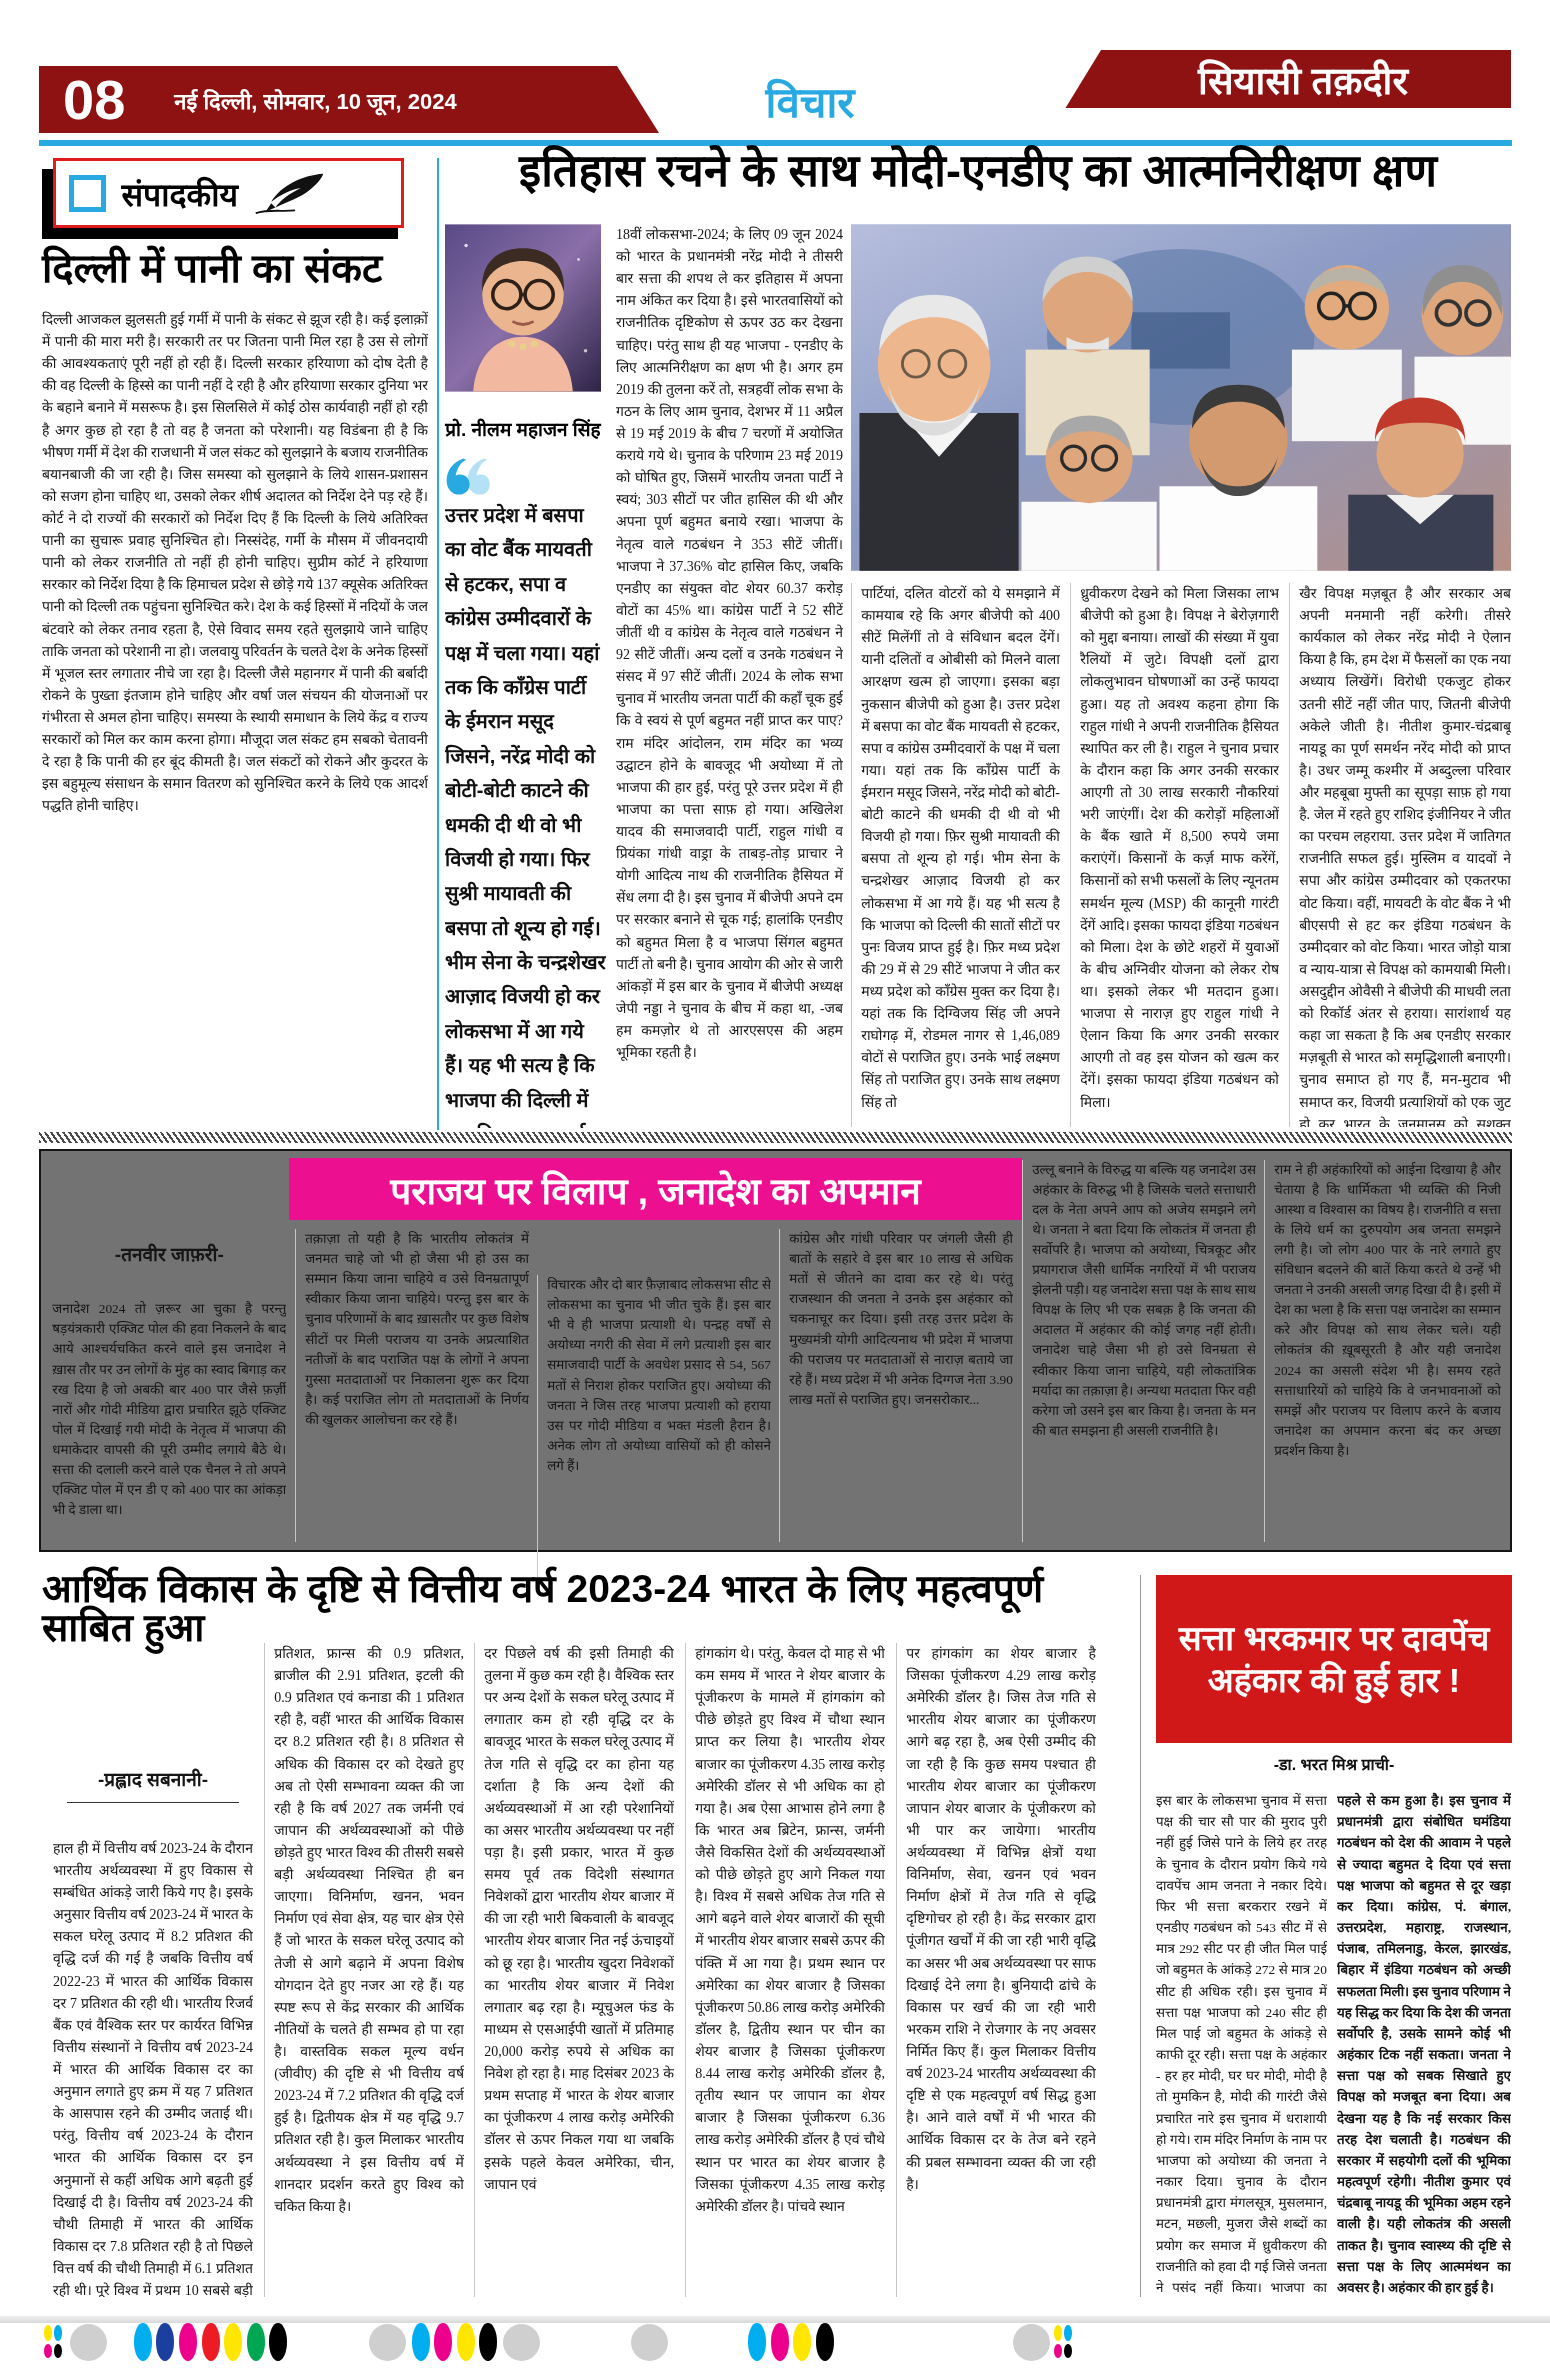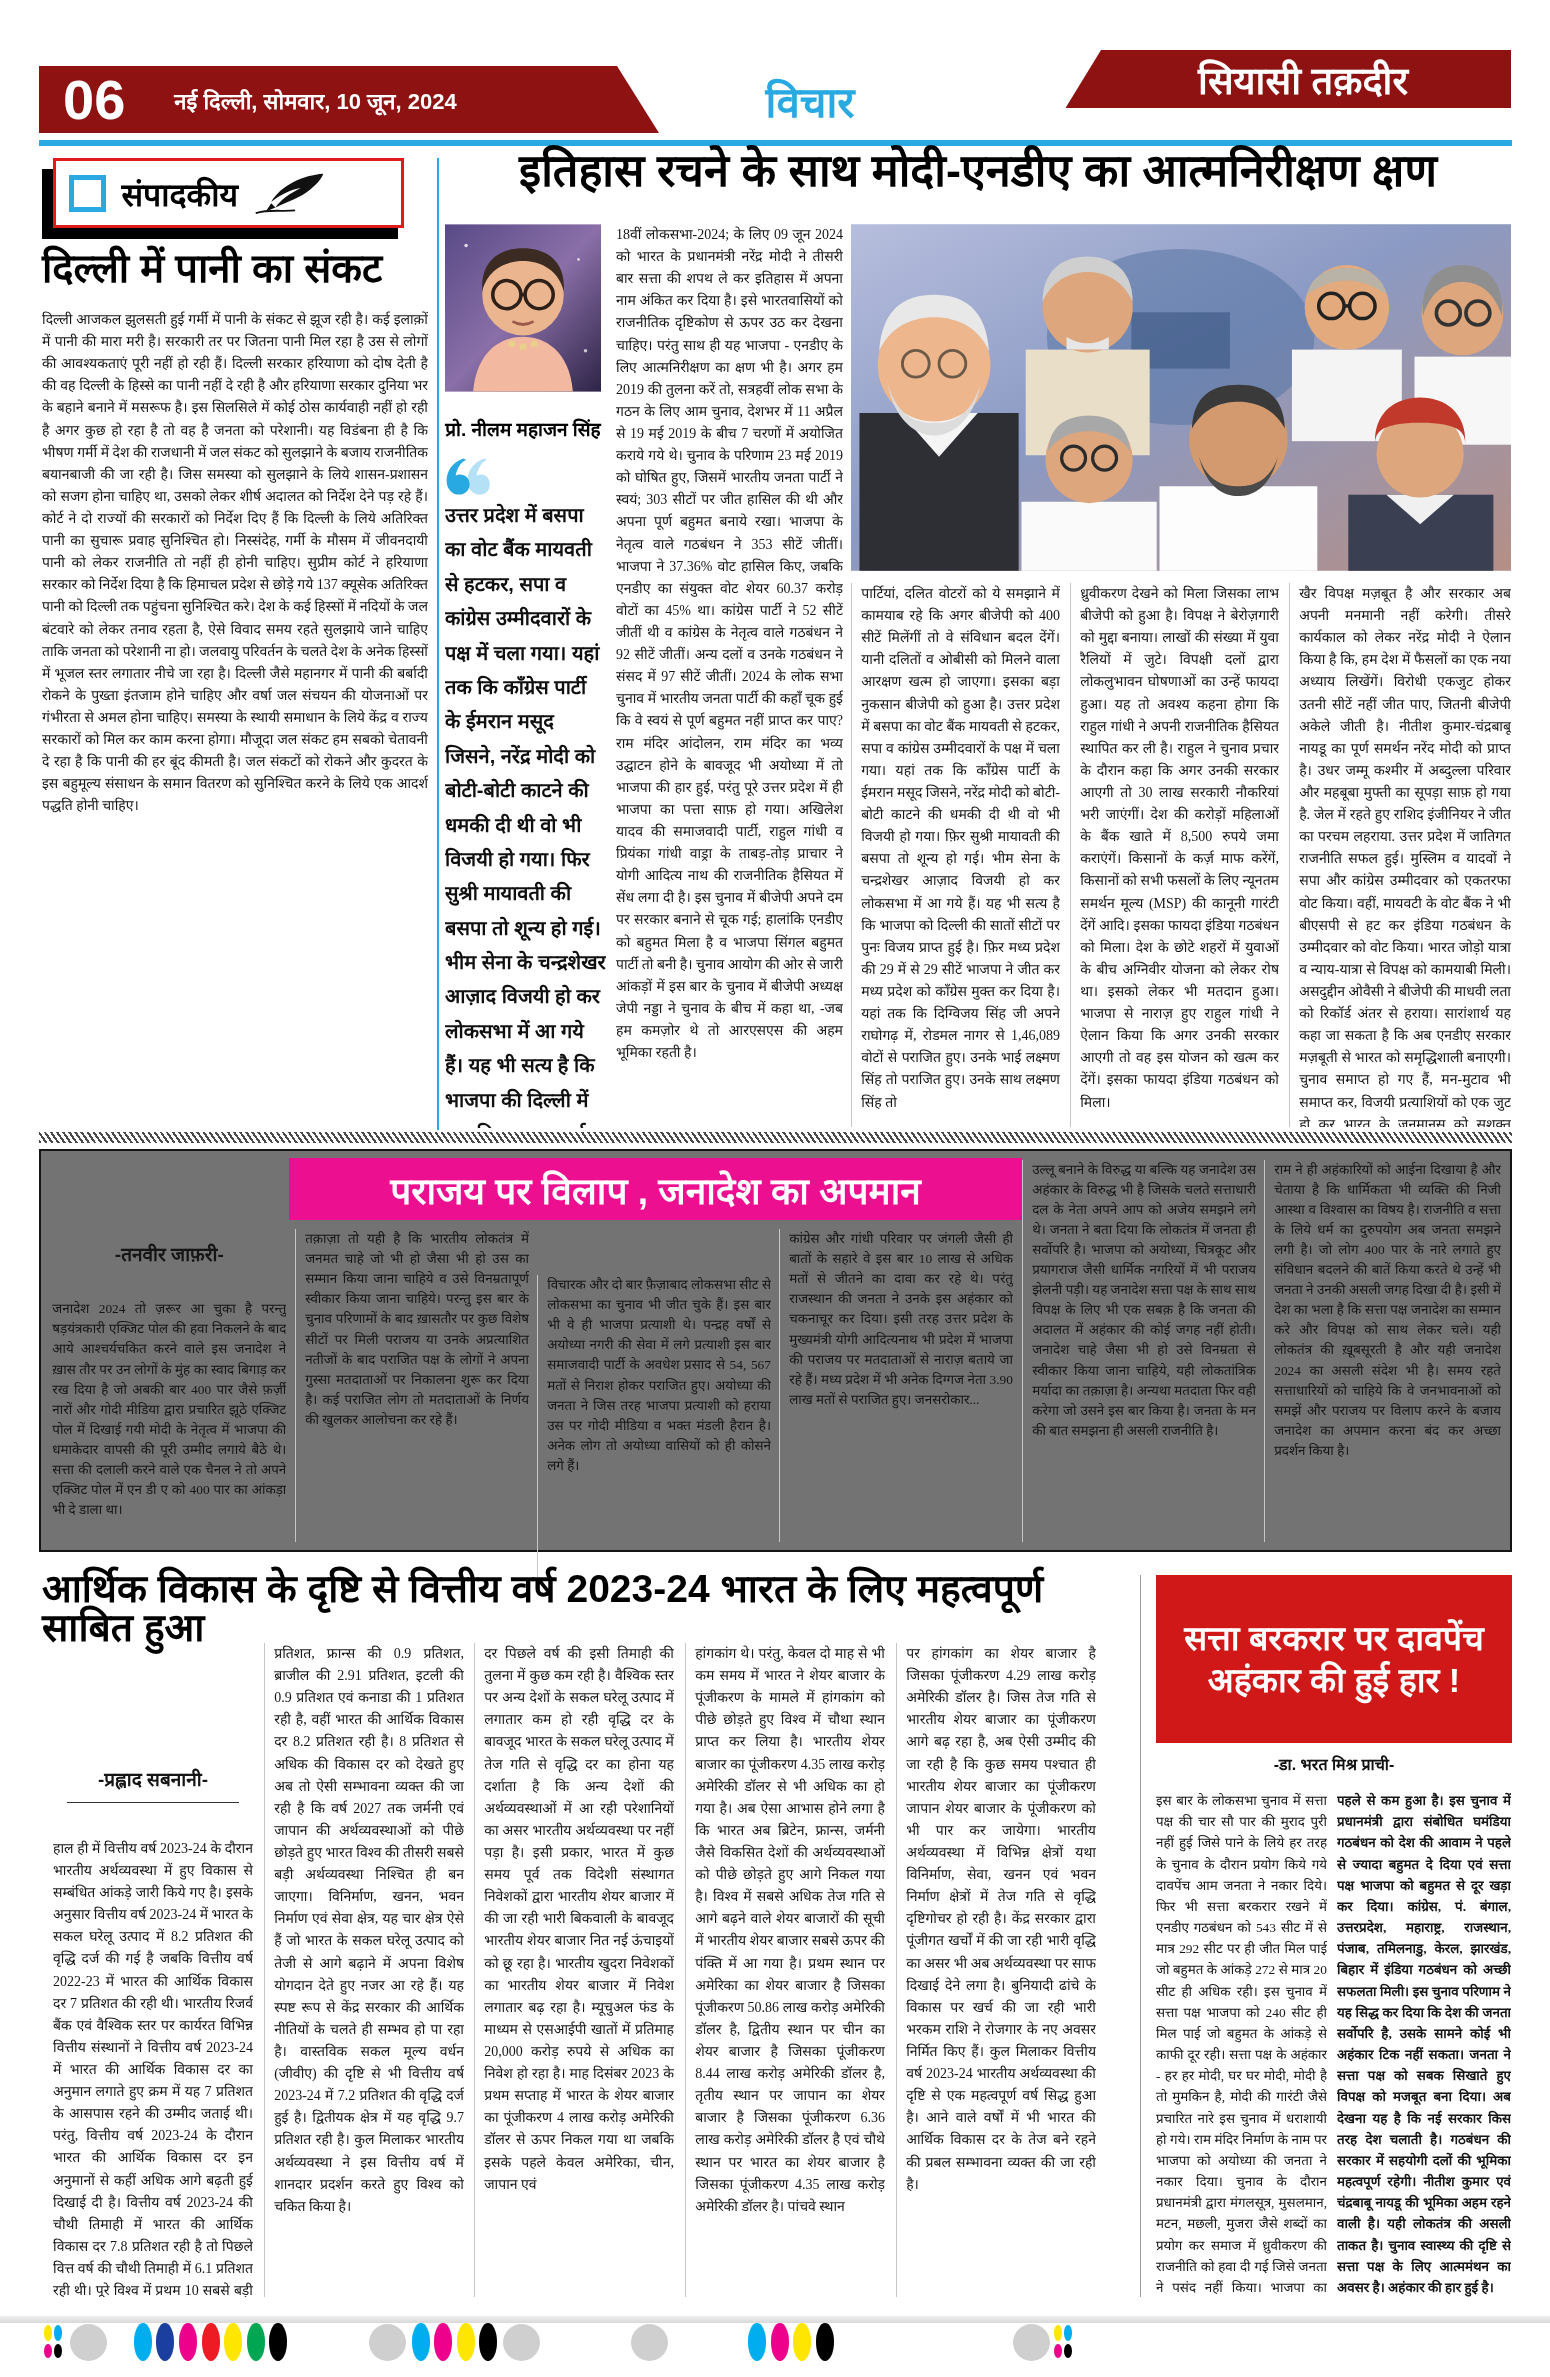--- a/index.html
+++ b/index.html
@@ -96,21 +96,21 @@
   .dot { position:absolute; border-radius:50%; }
   
   #collage-svg, #author-svg { display:block; }
 </style>
 </head>
 <body>
 
 <div id="paper">
 
   <div class="abs banner" id="hdr-left">
-    <span id="page-num">06</span>
+    <span id="page-num">08</span>
     <span id="page-date">नई दिल्ली, सोमवार, 10 जून, 2024</span>
   </div>
   <div class="abs" id="hdr-center">विचार</div>
   <div class="abs banner" id="hdr-right">
     <span>सियासी तक़दीर</span>
   </div>
   <div class="abs" id="hdr-line"></div>
 
   <div class="abs" id="ed-label-wrap">
     <div class="abs" id="ed-label-shadow"></div>
@@ -266,21 +266,21 @@
     <div id="ec-byline">-प्रह्लाद सबनानी-</div>
     <span>हाल ही में वित्तीय वर्ष 2023-24 के दौरान भारतीय अर्थव्यवस्था में हुए विकास से सम्बंधित आंकड़े जारी किये गए है। इसके अनुसार वित्तीय वर्ष 2023-24 में भारत के सकल घरेलू उत्पाद में 8.2 प्रतिशत की वृद्धि दर्ज की गई है जबकि वित्तीय वर्ष 2022-23 में भारत की आर्थिक विकास दर 7 प्रतिशत की रही थी। भारतीय रिजर्व बैंक एवं वैश्विक स्तर पर कार्यरत विभिन्न वित्तीय संस्थानों ने वित्तीय वर्ष 2023-24 में भारत की आर्थिक विकास दर का अनुमान लगाते हुए क्रम में यह 7 प्रतिशत के आसपास रहने की उम्मीद जताई थी। परंतु, वित्तीय वर्ष 2023-24 के दौरान भारत की आर्थिक विकास दर इन अनुमानों से कहीं अधिक आगे बढ़ती हुई दिखाई दी है। वित्तीय वर्ष 2023-24 की चौथी तिमाही में भारत की आर्थिक विकास दर 7.8 प्रतिशत रही है तो पिछले वित्त वर्ष की चौथी तिमाही में 6.1 प्रतिशत रही थी। पूरे विश्व में प्रथम 10 सबसे बड़ी अर्थव्यवस्थाओं में अमेरिका की आर्थिक विकास दर 2.3 प्रतिशत, चीन की आर्थिक विकास दर 5.2 प्रतिशत, जर्मनी की आर्थिक विकास दर 0.2 प्रतिशत की रही है। जापान की आर्थिक विकास दर 1.92 प्रतिशत, ब्रिटेन की 0.1</span>
   </div>
   <div class="col rule-l" id="ec-c2">प्रतिशत, फ्रान्स की 0.9 प्रतिशत, ब्राजील की 2.91 प्रतिशत, इटली की 0.9 प्रतिशत एवं कनाडा की 1 प्रतिशत रही है, वहीं भारत की आर्थिक विकास दर 8.2 प्रतिशत रही है। 8 प्रतिशत से अधिक की विकास दर को देखते हुए अब तो ऐसी सम्भावना व्यक्त की जा रही है कि वर्ष 2027 तक जर्मनी एवं जापान की अर्थव्यवस्थाओं को पीछे छोड़ते हुए भारत विश्व की तीसरी सबसे बड़ी अर्थव्यवस्था निश्चित ही बन जाएगा। विनिर्माण, खनन, भवन निर्माण एवं सेवा क्षेत्र, यह चार क्षेत्र ऐसे हैं जो भारत के सकल घरेलू उत्पाद को तेजी से आगे बढ़ाने में अपना विशेष योगदान देते हुए नजर आ रहे हैं। यह स्पष्ट रूप से केंद्र सरकार की आर्थिक नीतियों के चलते ही सम्भव हो पा रहा है। वास्तविक सकल मूल्य वर्धन (जीवीए) की दृष्टि से भी वित्तीय वर्ष 2023-24 में 7.2 प्रतिशत की वृद्धि दर्ज हुई है। द्वितीयक क्षेत्र में यह वृद्धि 9.7 प्रतिशत रही है। कुल मिलाकर भारतीय अर्थव्यवस्था ने इस वित्तीय वर्ष में शानदार प्रदर्शन करते हुए विश्व को चकित किया है।</div>
   <div class="col rule-l" id="ec-c3">दर पिछले वर्ष की इसी तिमाही की तुलना में कुछ कम रही है। वैश्विक स्तर पर अन्य देशों के सकल घरेलू उत्पाद में लगातार कम हो रही वृद्धि दर के बावजूद भारत के सकल घरेलू उत्पाद में तेज गति से वृद्धि दर का होना यह दर्शाता है कि अन्य देशों की अर्थव्यवस्थाओं में आ रही परेशानियों का असर भारतीय अर्थव्यवस्था पर नहीं पड़ा है। इसी प्रकार, भारत में कुछ समय पूर्व तक विदेशी संस्थागत निवेशकों द्वारा भारतीय शेयर बाजार में की जा रही भारी बिकवाली के बावजूद भारतीय शेयर बाजार नित नई ऊंचाइयों को छू रहा है। भारतीय खुदरा निवेशकों का भारतीय शेयर बाजार में निवेश लगातार बढ़ रहा है। म्यूचुअल फंड के माध्यम से एसआईपी खातों में प्रतिमाह 20,000 करोड़ रुपये से अधिक का निवेश हो रहा है। माह दिसंबर 2023 के प्रथम सप्ताह में भारत के शेयर बाजार का पूंजीकरण 4 लाख करोड़ अमेरिकी डॉलर से ऊपर निकल गया था जबकि इसके पहले केवल अमेरिका, चीन, जापान एवं</div>
   <div class="col rule-l" id="ec-c4">हांगकांग थे। परंतु, केवल दो माह से भी कम समय में भारत ने शेयर बाजार के पूंजीकरण के मामले में हांगकांग को पीछे छोड़ते हुए विश्व में चौथा स्थान प्राप्त कर लिया है। भारतीय शेयर बाजार का पूंजीकरण 4.35 लाख करोड़ अमेरिकी डॉलर से भी अधिक का हो गया है। अब ऐसा आभास होने लगा है कि भारत अब ब्रिटेन, फ्रान्स, जर्मनी जैसे विकसित देशों की अर्थव्यवस्थाओं को पीछे छोड़ते हुए आगे निकल गया है। विश्व में सबसे अधिक तेज गति से आगे बढ़ने वाले शेयर बाजारों की सूची में भारतीय शेयर बाजार सबसे ऊपर की पंक्ति में आ गया है। प्रथम स्थान पर अमेरिका का शेयर बाजार है जिसका पूंजीकरण 50.86 लाख करोड़ अमेरिकी डॉलर है, द्वितीय स्थान पर चीन का शेयर बाजार है जिसका पूंजीकरण 8.44 लाख करोड़ अमेरिकी डॉलर है, तृतीय स्थान पर जापान का शेयर बाजार है जिसका पूंजीकरण 6.36 लाख करोड़ अमेरिकी डॉलर है एवं चौथे स्थान पर भारत का शेयर बाजार है जिसका पूंजीकरण 4.35 लाख करोड़ अमेरिकी डॉलर है। पांचवे स्थान</div>
   <div class="col rule-l" id="ec-c5">पर हांगकांग का शेयर बाजार है जिसका पूंजीकरण 4.29 लाख करोड़ अमेरिकी डॉलर है। जिस तेज गति से भारतीय शेयर बाजार का पूंजीकरण आगे बढ़ रहा है, अब ऐसी उम्मीद की जा रही है कि कुछ समय पश्चात ही भारतीय शेयर बाजार का पूंजीकरण जापान शेयर बाजार के पूंजीकरण को भी पार कर जायेगा। भारतीय अर्थव्यवस्था में विभिन्न क्षेत्रों यथा विनिर्माण, सेवा, खनन एवं भवन निर्माण क्षेत्रों में तेज गति से वृद्धि दृष्टिगोचर हो रही है। केंद्र सरकार द्वारा पूंजीगत खर्चों में की जा रही भारी वृद्धि का असर भी अब अर्थव्यवस्था पर साफ दिखाई देने लगा है। बुनियादी ढांचे के विकास पर खर्च की जा रही भारी भरकम राशि ने रोजगार के नए अवसर निर्मित किए हैं। कुल मिलाकर वित्तीय वर्ष 2023-24 भारतीय अर्थव्यवस्था की दृष्टि से एक महत्वपूर्ण वर्ष सिद्ध हुआ है। आने वाले वर्षों में भी भारत की आर्थिक विकास दर के तेज बने रहने की प्रबल सम्भावना व्यक्त की जा रही है।</div>
   <div class="abs" id="sec-vrule"></div>
 
   <div class="abs" id="pw-box">
-    <span>सत्ता बरकरार पर दावपेंच अहंकार की हुई हार !</span>
+    <span>सत्ता भरकमार पर दावपेंच अहंकार की हुई हार !</span>
   </div>
   <div class="abs" id="pw-byline">-डा. भरत मिश्र प्राची-</div>
   <div class="col" id="pw-c1">इस बार के लोकसभा चुनाव में सत्ता पक्ष की चार सौ पार की मुराद पुरी नहीं हुई जिसे पाने के लिये हर तरह के चुनाव के दौरान प्रयोग किये गये दावपेंच आम जनता ने नकार दिये। फिर भी सत्ता बरकरार रखने में एनडीए गठबंधन को 543 सीट में से मात्र 292 सीट पर ही जीत मिल पाई जो बहुमत के आंकड़े 272 से मात्र 20 सीट ही अधिक रही। इस चुनाव में सत्ता पक्ष भाजपा को 240 सीट ही मिल पाई जो बहुमत के आंकड़े से काफी दूर रही। सत्ता पक्ष के अहंकार - हर हर मोदी, घर घर मोदी, मोदी है तो मुमकिन है, मोदी की गारंटी जैसे प्रचारित नारे इस चुनाव में धराशायी हो गये। राम मंदिर निर्माण के नाम पर भाजपा को अयोध्या की जनता ने नकार दिया। चुनाव के दौरान प्रधानमंत्री द्वारा मंगलसूत्र, मुसलमान, मटन, मछली, मुजरा जैसे शब्दों का प्रयोग कर समाज में ध्रुवीकरण की राजनीति को हवा दी गई जिसे जनता ने पसंद नहीं किया। भाजपा का वजूद खत्म करने की मुहिम इस चुनाव में साफ नजर आई। इस तरह सत्ता पक्ष का जनाधार इस चुनाव में</div>
   <div class="col" id="pw-c2">पहले से कम हुआ है। इस चुनाव में प्रधानमंत्री द्वारा संबोधित घमंडिया गठबंधन को देश की आवाम ने पहले से ज्यादा बहुमत दे दिया एवं सत्ता पक्ष भाजपा को बहुमत से दूर खड़ा कर दिया। कांग्रेस, पं. बंगाल, उत्तरप्रदेश, महाराष्ट्र, राजस्थान, पंजाब, तमिलनाडु, केरल, झारखंड, बिहार में इंडिया गठबंधन को अच्छी सफलता मिली। इस चुनाव परिणाम ने यह सिद्ध कर दिया कि देश की जनता सर्वोपरि है, उसके सामने कोई भी अहंकार टिक नहीं सकता। जनता ने सत्ता पक्ष को सबक सिखाते हुए विपक्ष को मजबूत बना दिया। अब देखना यह है कि नई सरकार किस तरह देश चलाती है। गठबंधन की सरकार में सहयोगी दलों की भूमिका महत्वपूर्ण रहेगी। नीतीश कुमार एवं चंद्रबाबू नायडू की भूमिका अहम रहने वाली है। यही लोकतंत्र की असली ताकत है। चुनाव स्वास्थ्य की दृष्टि से सत्ता पक्ष के लिए आत्ममंथन का अवसर है। अहंकार की हार हुई है।</div>
 
   <div class="abs" id="foot-strip"></div>
   <div>
     <div class="dot" style="left:44px;  top:2325px; width:7.8px; height:15.5px; background:#ffe600;"></div>
     <div class="dot" style="left:54px;  top:2325px; width:7.8px; height:15.5px; background:#00aeef;"></div>
     <div class="dot" style="left:44px;  top:2344px; width:7.8px; height:14px; background:#ec008c;"></div>

